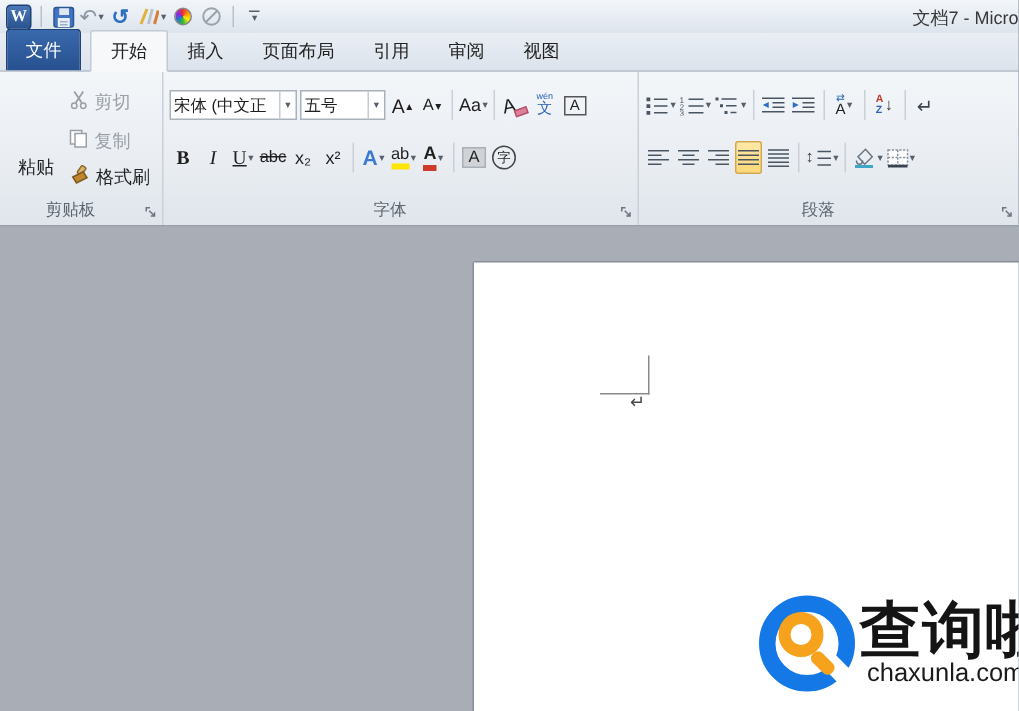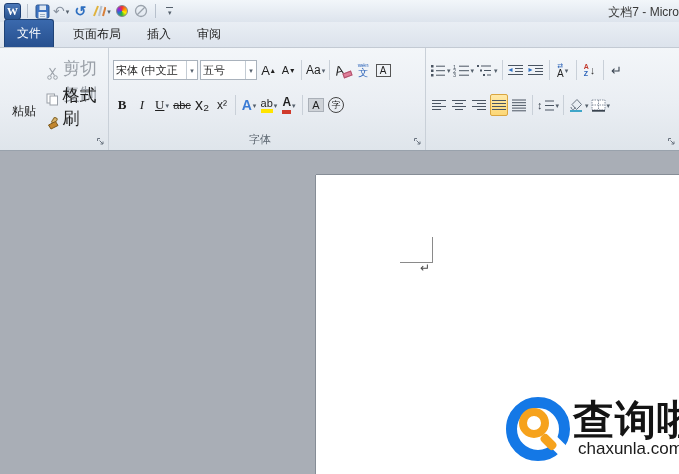--- a/index.html
+++ b/index.html
@@ -40,21 +40,21 @@
   .row { position:absolute; left:4px; right:2px; height:26px; display:flex; align-items:center; gap:2px; }
   .r1 { top:9px; } .r2 { top:44px; }
   .rsep { width:1px; height:20px; background:#c9d0d8; margin:0 2px; flex:none; }
   .btn { height:22px; min-width:18px; display:flex; align-items:center; justify-content:center; gap:1px; border-radius:2px; flex:none; }
   .btn.sel { background:linear-gradient(#ffe9a8,#fcd776); border:1px solid #d9a540; }
   .dis { color:#9aa0a8; }
 
   
   .paste { position:absolute; left:6px; top:5px; width:36px; height:80px; display:flex; flex-direction:column; align-items:center;gap:48px; }
   .paste .lbl { font-size:12px; margin-top:2px; }
-  .crow { position:absolute; left:46px; height:20px; display:flex; align-items:flex-end; gap:4px; font-size:17px; }
+  .crow { position:absolute; left:46px; height:20px; display:flex; align-items:flex-start; gap:4px; font-size:12px; }
   .c1 { top:12px; } .c2 { top:38px; } .c3 { top:62px; }
 
   
   .combo { height:20px; background:#fff; border:1px solid #a9b2bc; display:flex; align-items:center; font-size:11px; }
   .combo .val { padding:0 2px; overflow:hidden; white-space:nowrap; flex:1; }
   .combo .cbox { width:11px; align-self:stretch; border-left:1px solid #c4ccd4; display:flex; align-items:center; justify-content:center; }
   .fname { width:85px; } .fsize { width:57px; }
   .glyA { font-size:13px; } .tiny { font-size:8px; }
   .serifB { font-family:"Liberation Serif",serif; font-weight:bold; font-size:13px; }
   .serifI { font-family:"Liberation Serif",serif; font-style:italic; font-size:13px; }
@@ -142,23 +142,26 @@
       <span class="qmore">
           <i></i>
           <span class="caret">▾</span>
         </span>
     </div>
     <div class="wtitle">文档7 - Micro</div>
   </div>
 
   <div class="tabrow">
     <div class="tab file">文件</div>
+    <div class="tab active">开始</div>
+    <div class="tab">插入</div>
     <div class="tab">页面布局</div>
-    <div class="tab">插入</div>
+    <div class="tab">引用</div>
     <div class="tab">审阅</div>
+    <div class="tab">视图</div>
   </div>
 
   <div class="ribbon">
 
     <div class="group gclip">
       <div class="paste">
         <svg width="24" height="28">
           <rect x="1" y="3" width="18" height="24" rx="2" fill="#e8c49a" stroke="#a77b3f"></rect>
           <rect x="6" y="1" width="8" height="4.5" rx="1" fill="#cfd2d6" stroke="#8d949c"></rect>
           <rect x="8" y="7" width="14" height="20" fill="#fff" stroke="#9aa0a8"></rect>
@@ -182,20 +185,21 @@
           </svg>
         <span>复制</span>
       </div>
       <div class="crow c3">
         <svg width="14" height="13">
             <rect x="7" y="0.5" width="3.5" height="6" rx="1" fill="#d8b36a" stroke="#8a6b2f" transform="rotate(35 8.5 3)"></rect>
             <path d="M2.5 8L9.5 4.5L12 8.5L5 12Z" fill="#c2862e" stroke="#7d5a1e"></path>
           </svg>
         <span>格式刷</span>
       </div>
+      <div class="group-label">剪贴板</div>
       <div class="launcher">
         <svg width="9" height="9">
             <path d="M1.5 4V1.5H4" fill="none" stroke="#6b7480"></path>
             <path d="M3.5 3.5L7 7M7 4.5V7H4.5" fill="none" stroke="#6b7480"></path>
           </svg>
       </div>
     </div>
 
     <div class="group gfont">
       <div class="row r1">
@@ -247,21 +251,21 @@
             <span class="serifI">I</span>
           </div>
         <div class="btn">
             <span class="serifU">U</span>
             <span class="caret">▾</span>
           </div>
         <div class="btn">
             <span class="strike">abc</span>
           </div>
         <div class="btn">
-            <span style="font-size:16px">x₂</span>
+            <span style="font-size:12px">x₂</span>
           </div>
         <div class="btn">
             <span style="font-size:12px">x²</span>
           </div>
         <div class="rsep"></div>
         <div class="btn">
             <span class="fx">A</span>
             <span class="caret">▾</span>
           </div>
         <div class="btn">
@@ -397,20 +401,21 @@
         </div>
         <div class="btn">
           <svg width="15" height="13">
               <rect x="1" y="1" width="13" height="10" fill="#fff" stroke="#8892a0" stroke-dasharray="1.5 1"></rect>
               <path d="M1 6h13M7.5 1v10" stroke="#8892a0" stroke-dasharray="1.5 1"></path>
               <path d="M1 11.8h13" stroke="#3a4450" stroke-width="1.8"></path>
             </svg>
           <span class="caret">▾</span>
         </div>
       </div>
+      <div class="group-label">段落</div>
       <div class="launcher">
         <svg width="9" height="9">
             <path d="M1.5 4V1.5H4" fill="none" stroke="#6b7480"></path>
             <path d="M3.5 3.5L7 7M7 4.5V7H4.5" fill="none" stroke="#6b7480"></path>
           </svg>
       </div>
     </div>
   </div>
 
   <div class="canvas">

